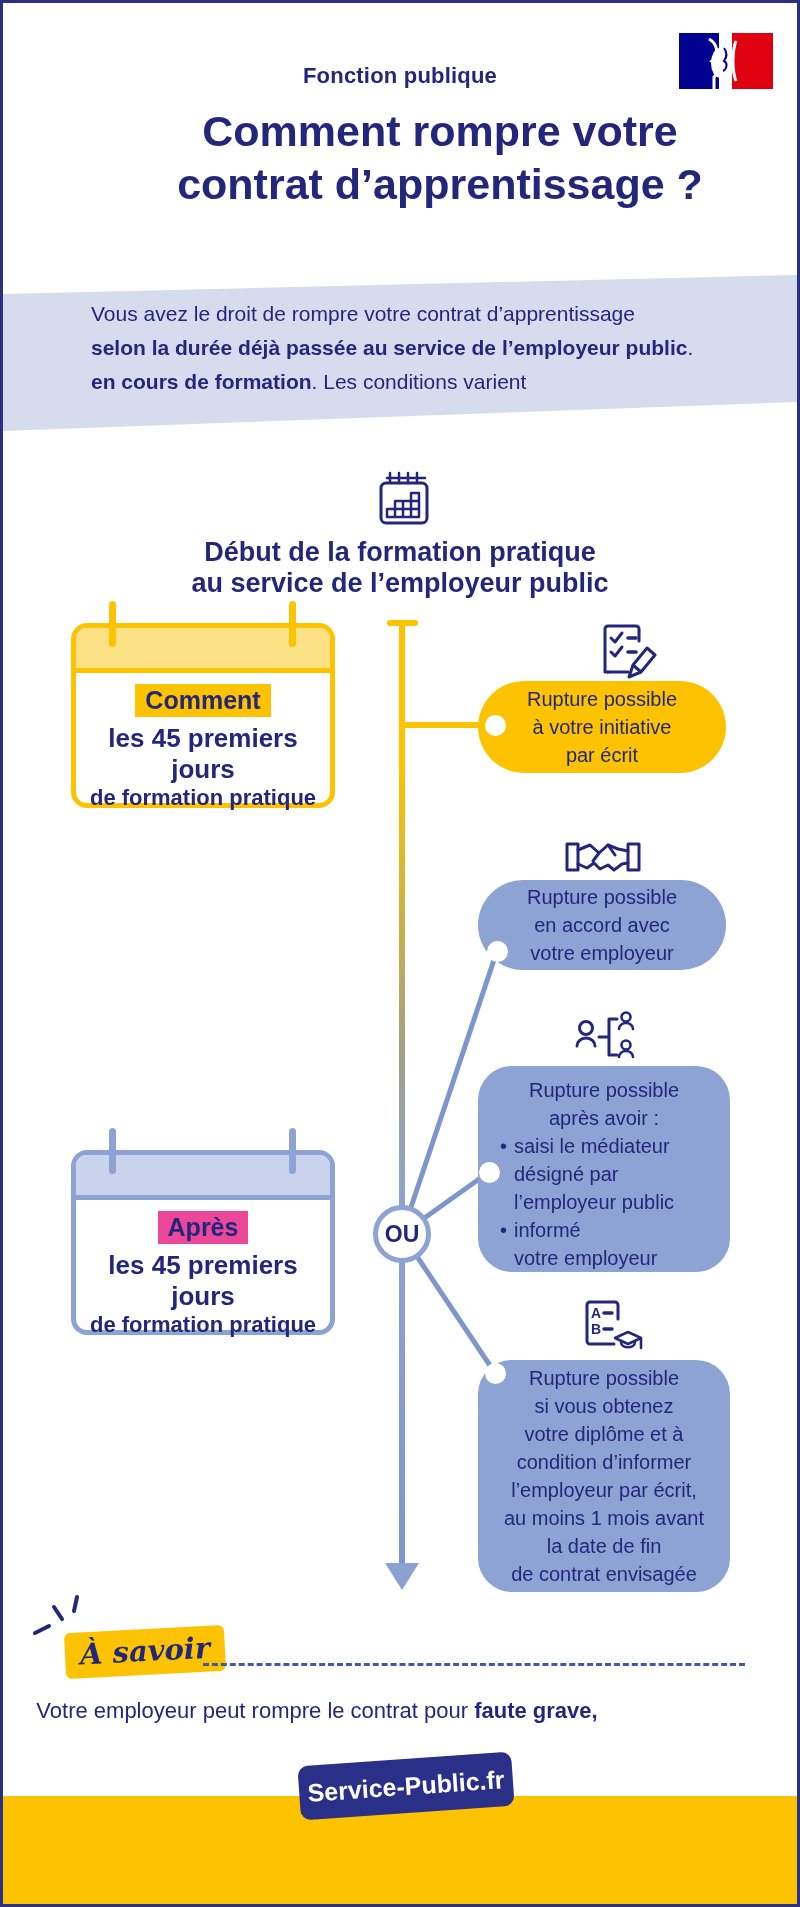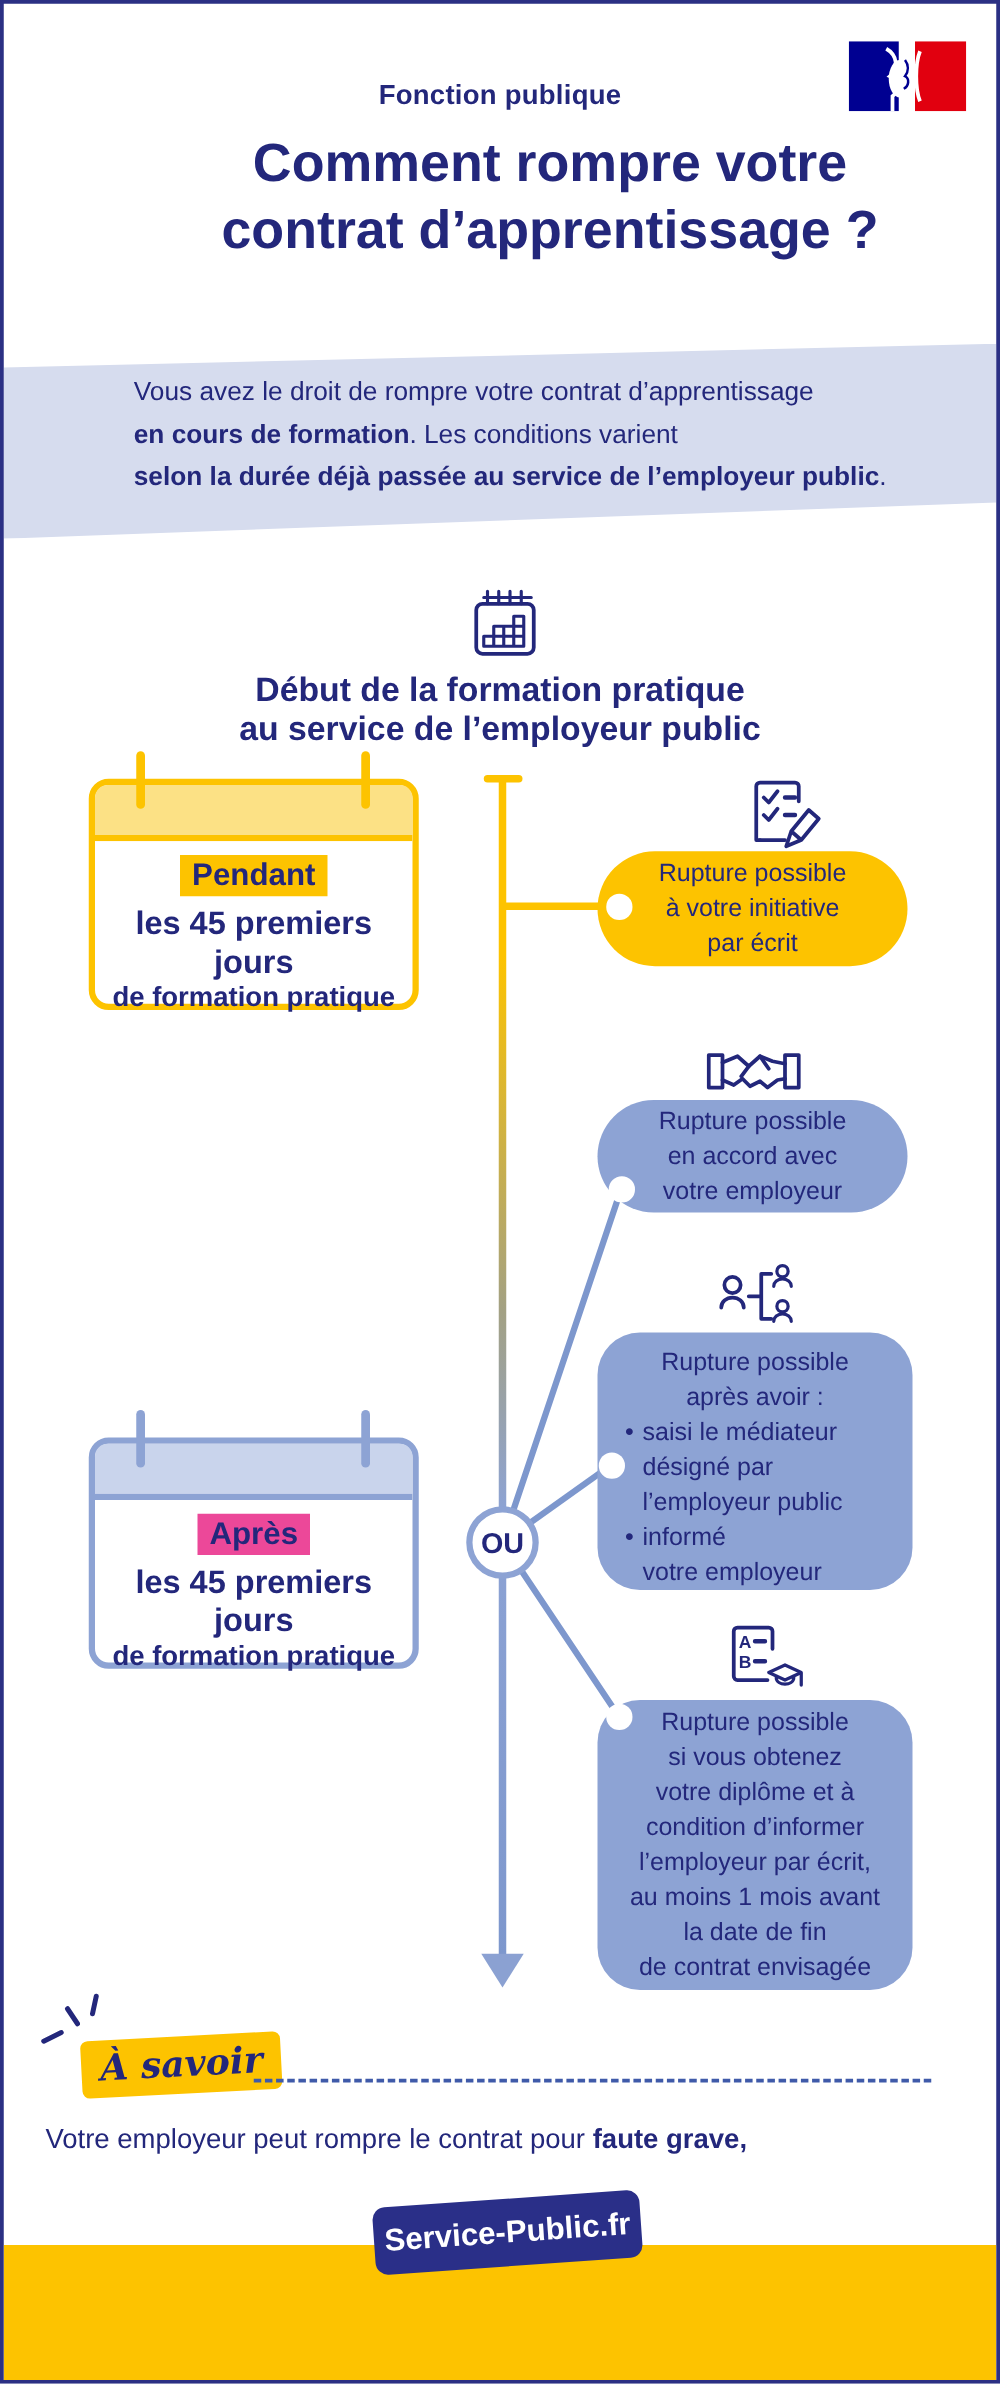--- a/index.html
+++ b/index.html
@@ -12,21 +12,21 @@
   .pre{white-space:pre-line;}
 
   
   .brand{left:0;top:60px;width:794px;text-align:center;font-size:22px;font-weight:bold;letter-spacing:.2px;}
   .title{left:0;top:102px;width:794px;text-align:center;font-size:43px;font-weight:bold;line-height:53px;padding-left:40px;}
 
   
   .intro-band{left:0;top:272px;width:794px;height:156px;background:#d6dcee;
     -webkit-clip-path:polygon(0 19px,100% 0,100% 127px,0 156px);
     clip-path:polygon(0 19px,100% 0,100% 127px,0 156px);}
-  .intro-text{left:104px;top:294px;font-size:21px;line-height:34px;white-space:nowrap;}
+  .intro-text{left:88px;top:294px;font-size:21px;line-height:34px;white-space:nowrap;}
   .b{font-weight:bold;}
 
   
   .start-heading{left:0;top:534px;width:794px;text-align:center;font-size:27px;font-weight:bold;line-height:31px;}
 
   .vline{left:396px;top:620px;width:6px;height:944px;border-radius:3px;
     background:linear-gradient(180deg,#fdc300 0%,#fdc300 15%,#a3a183 45%,#8da3d4 62%,#7d97cd 100%);}
   .vcap{left:384px;top:617px;width:31px;height:6px;border-radius:3px;background:#fdc300;}
   .conn1{left:399px;top:719px;width:95px;height:6px;background:#fdc300;}
   .arrow-down{left:382px;top:1560px;width:0;height:0;border-left:17px solid transparent;border-right:17px solid transparent;border-top:27px solid #8ba1d2;}
@@ -96,22 +96,22 @@
   <div class="abs brand">Fonction publique</div>
 
   <div class="abs title">
     <div>Comment rompre votre</div>
     <div>contrat d’apprentissage ?</div>
   </div>
 
   <div class="abs intro-band"></div>
   <div class="abs intro-text">
     <div>Vous avez le droit de rompre votre contrat d’apprentissage</div>
+    <div><span class="b">selon la durée déjà passée au service de l’employeur public</span><span>.</span></div>
     <div><span class="b">en cours de formation</span><span>. Les conditions varient</span></div>
-    <div><span class="b">selon la durée déjà passée au service de l’employeur public</span><span>.</span></div>
   </div>
 
   <svg class="abs ic" style="left:372px;top:468px" width="58" height="58" viewBox="0 0 58 58" fill="none" stroke="#23277b" stroke-width="3" stroke-linecap="round" stroke-linejoin="round">
     <rect x="6" y="12" width="46" height="40" rx="5"></rect>
     <path d="M12,7 H50 M15,2 v10 M24,2 v10 M33,2 v10 M42,2 v10" stroke-width="2.5"></path>
     <path d="M12,46 v-8 h8 v-8 h16 v-8 h8 v24 z M20,38 v8 M28,30 v16 M36,22 v24 M12,38 h32 M20,30 h24" stroke-width="2.5"></path>
   </svg>
 
   <div class="abs start-heading">
     <div>Début de la formation pratique</div>
@@ -124,21 +124,21 @@
   <svg class="abs lines-svg">
     <line x1="399" y1="1231" x2="494" y2="948" stroke="#7d97cd" stroke-width="5" stroke-linecap="round"></line>
     <line x1="399" y1="1231" x2="486" y2="1169" stroke="#7d97cd" stroke-width="5" stroke-linecap="round"></line>
     <line x1="399" y1="1231" x2="492" y2="1370" stroke="#7d97cd" stroke-width="5" stroke-linecap="round"></line>
   </svg>
   <div class="abs arrow-down"></div>
 
   <div class="abs cal cal-pendant">
     <div class="cal-head"></div>
     <div class="cal-body">
-      <span class="hl hl-y">Pendant</span>
+      <span class="hl hl-y">Comment</span>
       <div class="cal-l1">les 45 premiers jours</div>
       <div class="cal-l2">de formation pratique</div>
     </div>
   </div>
   <div class="abs tick tick-y" style="left:106px;top:598px"></div>
   <div class="abs tick tick-y" style="left:286px;top:598px"></div>
 
   <div class="abs cal cal-apres">
     <div class="cal-head"></div>
     <div class="cal-body">

